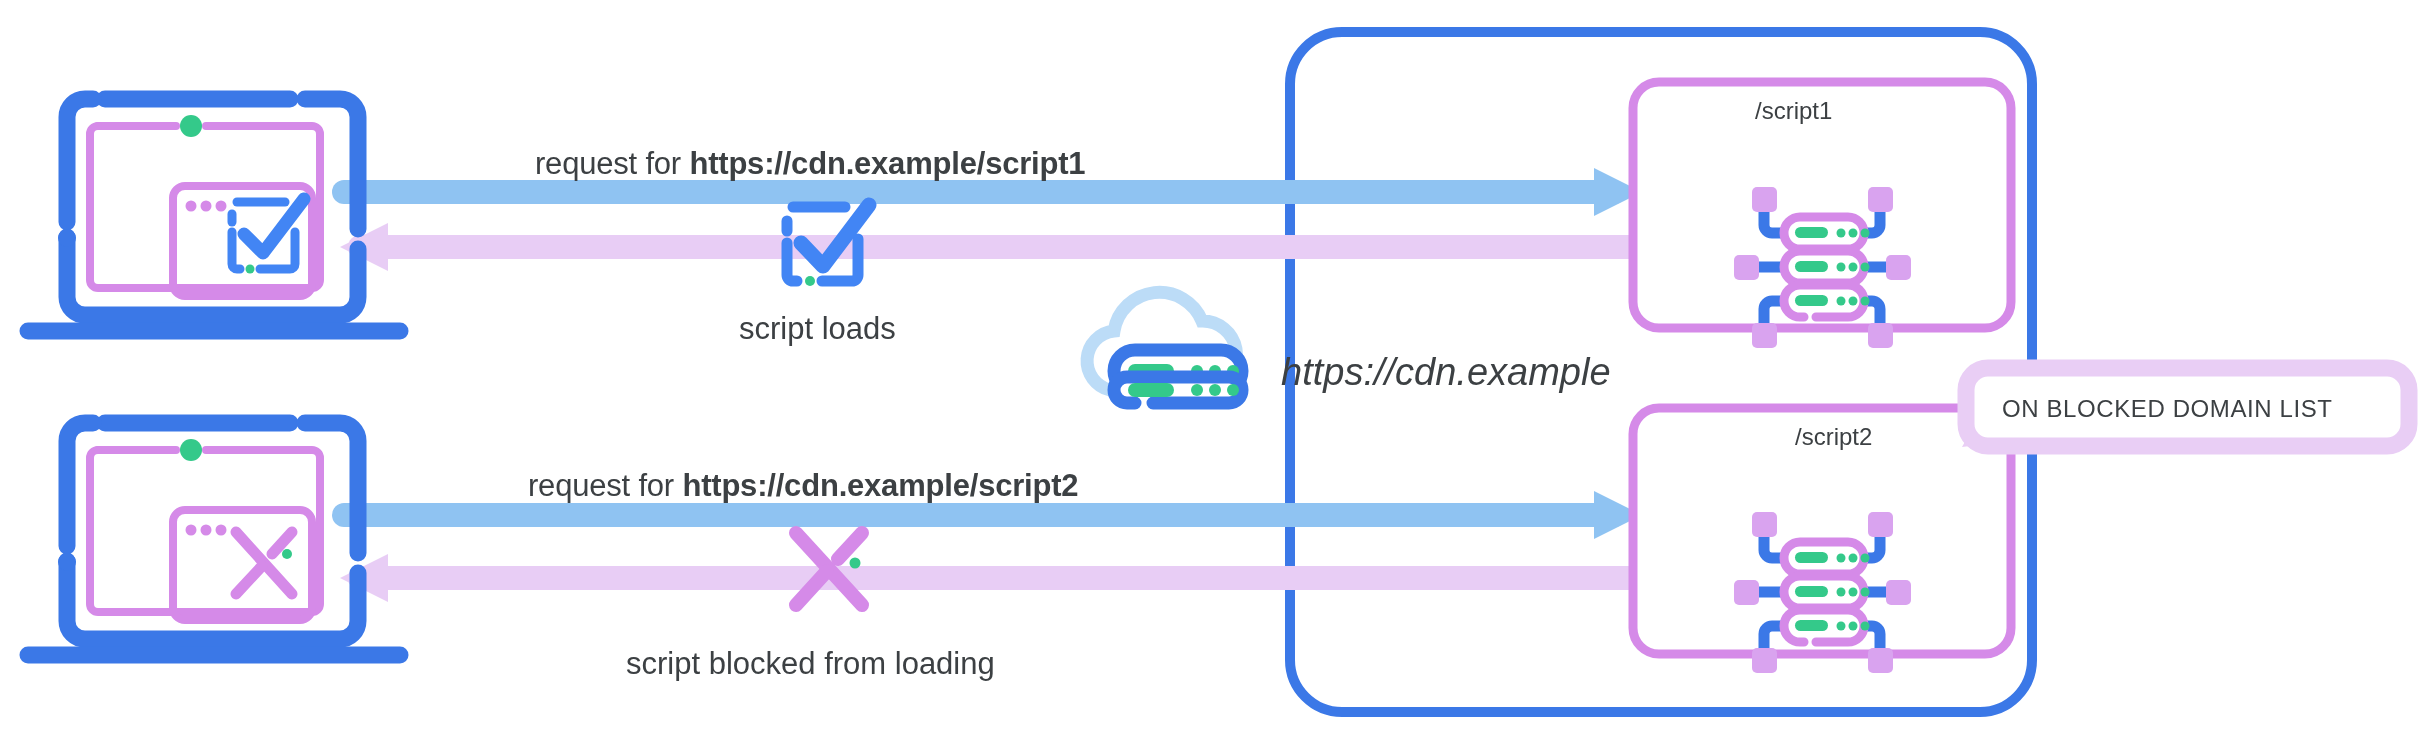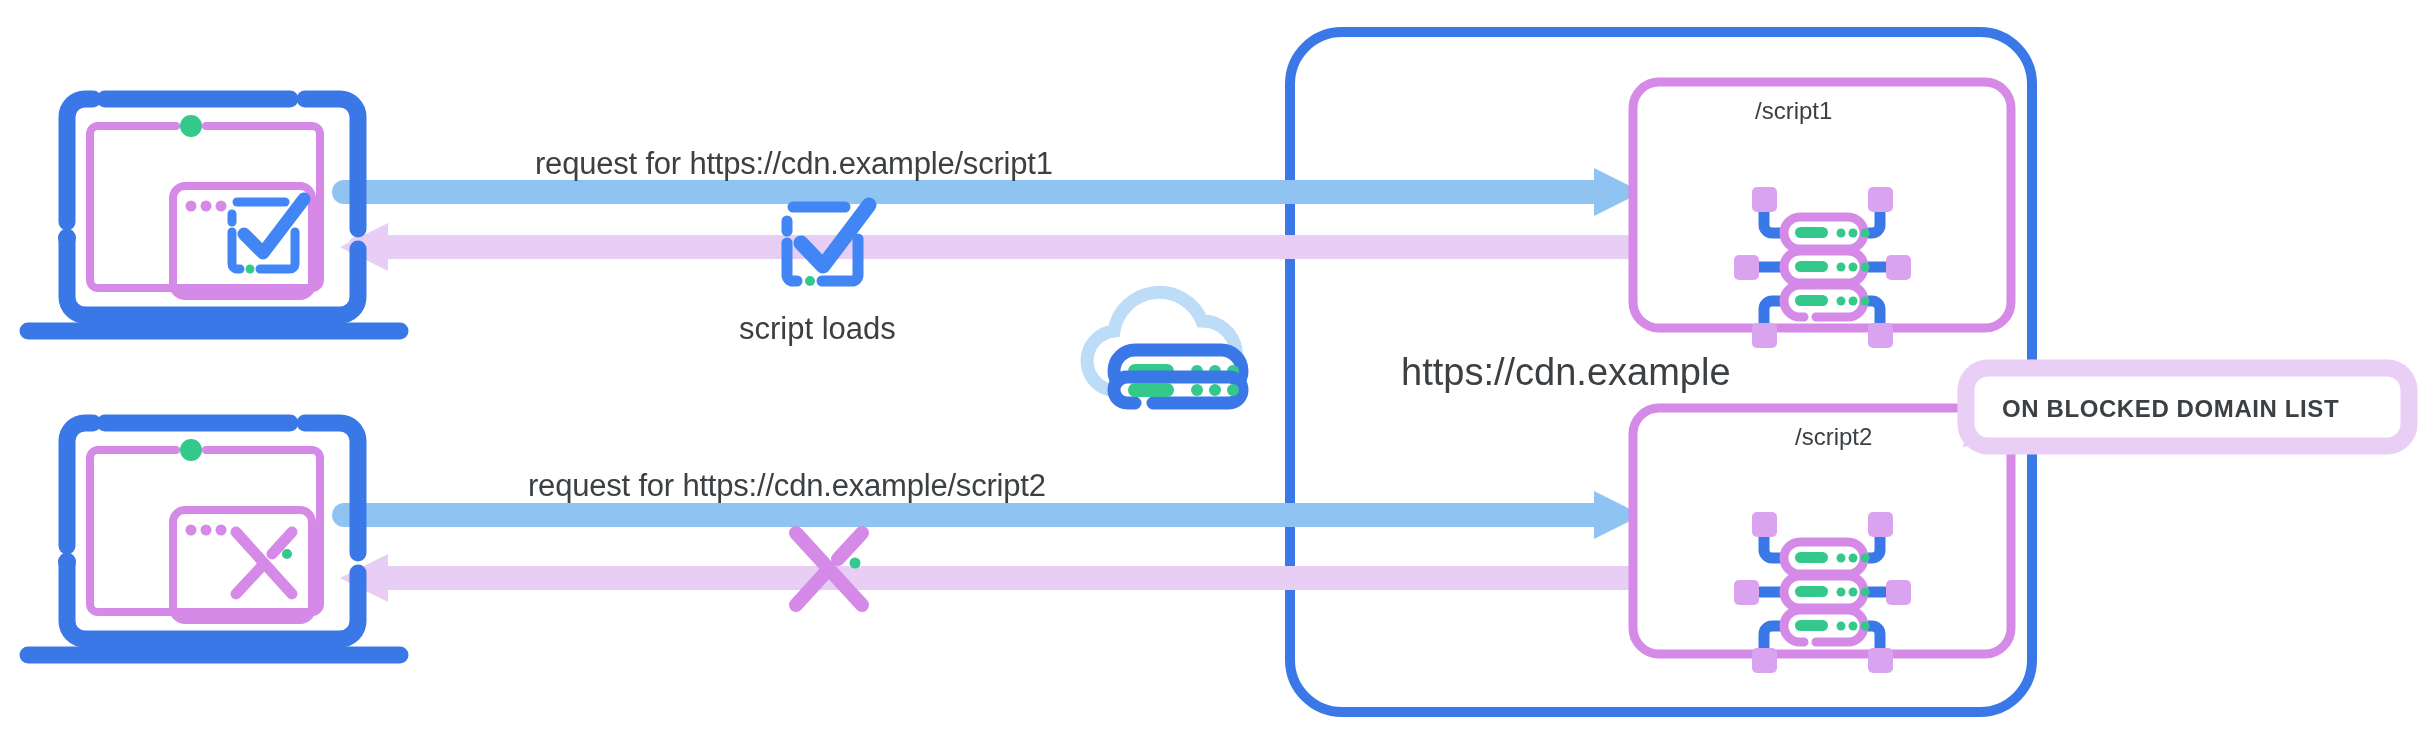--- a/index.html
+++ b/index.html
@@ -29,39 +29,39 @@
     color: #3c4043;
     white-space: nowrap;
     line-height: 1;
   }
   .req-label {
     font-size: 31px;
     font-weight: 400;
     letter-spacing: -0.2px;
   }
   .req-label b {
-    font-weight: 400;
+    font-weight: 700;
   }
   .outcome-label {
     font-size: 31px;
     font-weight: 400;
   }
   .domain-label {
     font-size: 38px;
     font-weight: 400;
     color: #3c4043;
   }
   .script-label {
     font-size: 24px;
     font-weight: 400;
     color: #3c4043;
   }
   .badge-label {
     font-size: 24px;
-    font-weight: 700;
+    font-weight: 400;
     letter-spacing: 0.6px;
     color: #3c4043;
   }
 </style>
 </head>
 <body>
 
 <div id="stage">
 
   <svg class="layer" viewBox="0 0 2424 748">
@@ -246,22 +246,23 @@
   <div class="txt req-label" style="left:535px; top:148px;">
     <span>request for </span><b>https://cdn.example/script1</b>
   </div>
 
   <div class="txt outcome-label" style="left:739px; top:313px;">script loads</div>
 
   <div class="txt req-label" style="left:528px; top:470px;">
     <span>request for </span><b>https://cdn.example/script2</b>
   </div>
 
-
-  <div class="txt domain-label" style="left:1401px; top:353px;">https://cdn.example</div>
+  <div class="txt outcome-label" style="left:626px; top:648px;">script blocked from loading</div>
+
+  <div class="txt domain-label" style="left:1281px; top:353px;font-style:italic;">https://cdn.example</div>
 
   <div class="txt script-label" style="left:1755px; top:99px;">/script1</div>
 
   <div class="txt script-label" style="left:1755px; top:425px;margin-left:40px;">/script2</div>
 
   <div class="txt badge-label" style="left:2002px; top:397px;">ON BLOCKED DOMAIN LIST</div>
 
 </div>
 
 </body></html>

